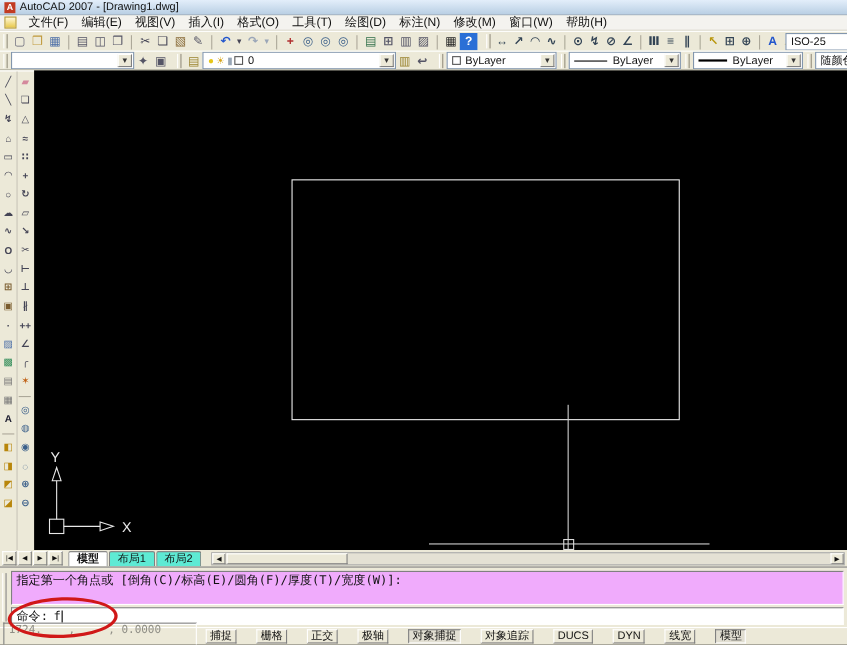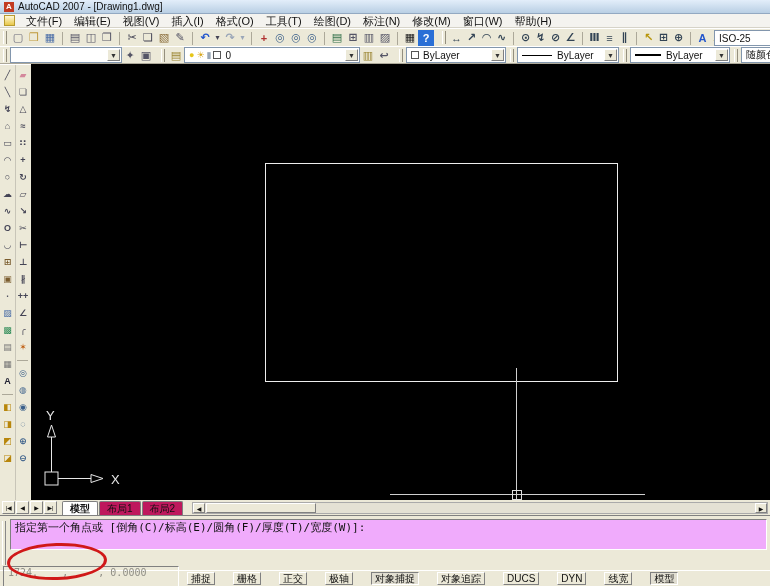--- a/index.html
+++ b/index.html
@@ -39,21 +39,21 @@
   
   .canvas{position:absolute;left:31px;top:64px;width:739px;height:436px;background:#000;overflow:hidden}
   .drawn-rect{position:absolute;left:234px;top:99px;width:353px;height:219px;border:1px solid #ededed}
   .ch-h{position:absolute;left:359px;top:430px;width:255px;height:1px;background:#cfcfcf}
   .ch-v{position:absolute;left:485px;top:304px;width:1px;height:132px;background:#cfcfcf}
   .pickbox{position:absolute;left:481px;top:426px;width:10px;height:10px;border:1px solid #dcdcdc;background:transparent}
   .ucs{position:absolute;left:8px;bottom:6px}
   
   .tabrow{position:absolute;top:500px;left:0;width:770px;height:15px;background:#ece9d8;display:flex;align-items:center;font-size:10px;padding-left:2px}
   .tnav{width:13px;height:13px;border:1px solid;border-color:#fff #808080 #808080 #fff;background:#ece9d8;font-size:6px;display:flex;align-items:center;justify-content:center;margin-right:1px;flex:0 0 auto}
-  .tab{padding:0 7px;height:14px;line-height:13px;border:1px solid #808080;border-bottom:none;background:#be185d;margin-right:1px;border-radius:2px 2px 0 0;flex:0 0 auto}
+  .tab{padding:0 7px;height:14px;line-height:13px;border:1px solid #808080;border-bottom:none;background:#5eead4;margin-right:1px;border-radius:2px 2px 0 0;flex:0 0 auto}
   .tab.active{background:#fff;font-weight:bold}
   .hscroll{flex:1;height:12px;margin:1px 2px 0 8px;background:#e4e1d4;border:1px solid #aaa;position:relative;display:flex;align-items:center;justify-content:space-between}
   .harrow{width:12px;height:10px;background:#ece9d8;border:1px solid;border-color:#fff #808080 #808080 #fff;font-size:6px;display:flex;align-items:center;justify-content:center}
   .hthumb{position:absolute;left:13px;top:0;width:110px;height:10px;background:#ece9d8;border:1px solid;border-color:#fff #808080 #808080 #fff}
   
   .cmd{position:absolute;top:515px;left:0;width:770px;height:55px;background:#ece9d8;border-top:1px solid #808080;padding:3px 3px 2px 10px}
   .cmdgrip{position:absolute;left:2px;top:5px;bottom:5px;width:4px;border-left:1px solid #fff;border-right:1px solid #888}
   .cmdhist{background:#f0abfc;border:1px solid;border-color:#808080 #fff #fff #808080;height:31px;font:11px/14px "DejaVu Sans Mono","Liberation Mono",monospace;padding:1px 4px;overflow:hidden}
   .cmdin{background:#fff;border:1px solid;border-color:#808080 #fff #fff #808080;height:16px;margin-top:2px;font:11px "DejaVu Sans Mono","Liberation Mono",monospace;padding:0 4px;display:flex;align-items:center}
   .typed{margin-left:5px}
@@ -471,20 +471,25 @@
     <span class="hthumb"></span>
     <span class="harrow">▶</span>
   </span>
 </div>
 
 <div class="cmd">
   <div class="cmdgrip"></div>
   <div class="cmdhist">
     <div>指定第一个角点或 [倒角(C)/标高(E)/圆角(F)/厚度(T)/宽度(W)]:</div>
   </div>
+  <div class="cmdin">
+    <span>命令:</span>
+    <span class="typed">f</span>
+    <span class="caret"></span>
+  </div>
 </div>
 
 <div class="status">
   <span class="coords">1724.    ,     , 0.0000</span>
   <span style="display:flex">
     <span class="statusbtn">捕捉</span>
       <span class="statusbtn">栅格</span>
       <span class="statusbtn">正交</span>
       <span class="statusbtn">极轴</span>
       <span class="statusbtn pressed">对象捕捉</span>

